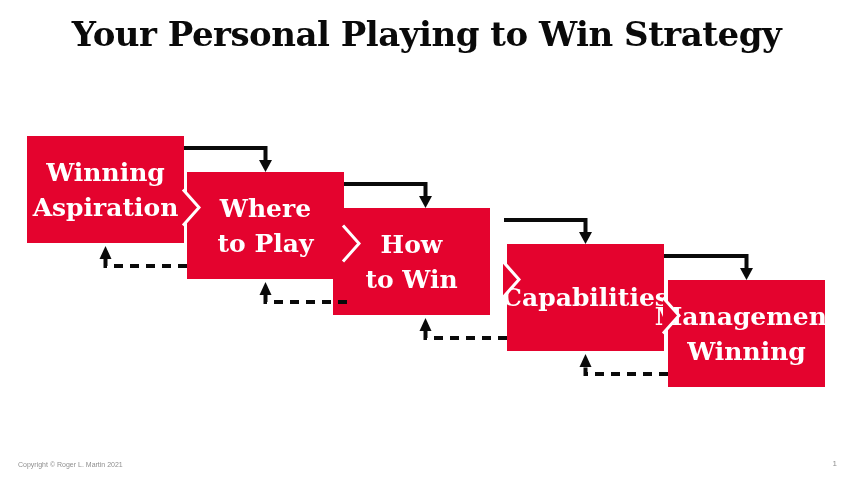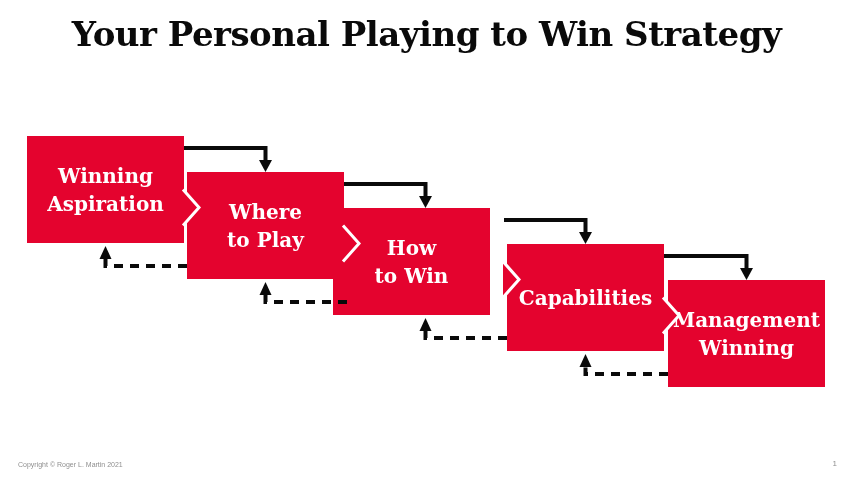--- a/index.html
+++ b/index.html
@@ -31,21 +31,21 @@
   }
   .box{
     position:absolute;
     width:157px;height:107px;
     background:var(--box-red);
     color:var(--label-white);
     display:flex;align-items:center;justify-content:center;
     text-align:center;
     font-family:"DejaVu Serif","Liberation Serif",serif;
     font-weight:bold;
-    font-size:20px;
+    font-size:25px;
     line-height:1.4;
   }
   .box .box-label{white-space:pre-line;}
   .b1{left:27px; top:136px;}
   .b2{left:187px;top:172px;align-items:center;}
   .b3{left:333px;top:208px;}
   .b4{left:507px;top:244px;text-align:right;}
   .b5{left:668px;top:280px;}
   .overlay{
     position:absolute;left:0;top:0;width:853px;height:480px;

